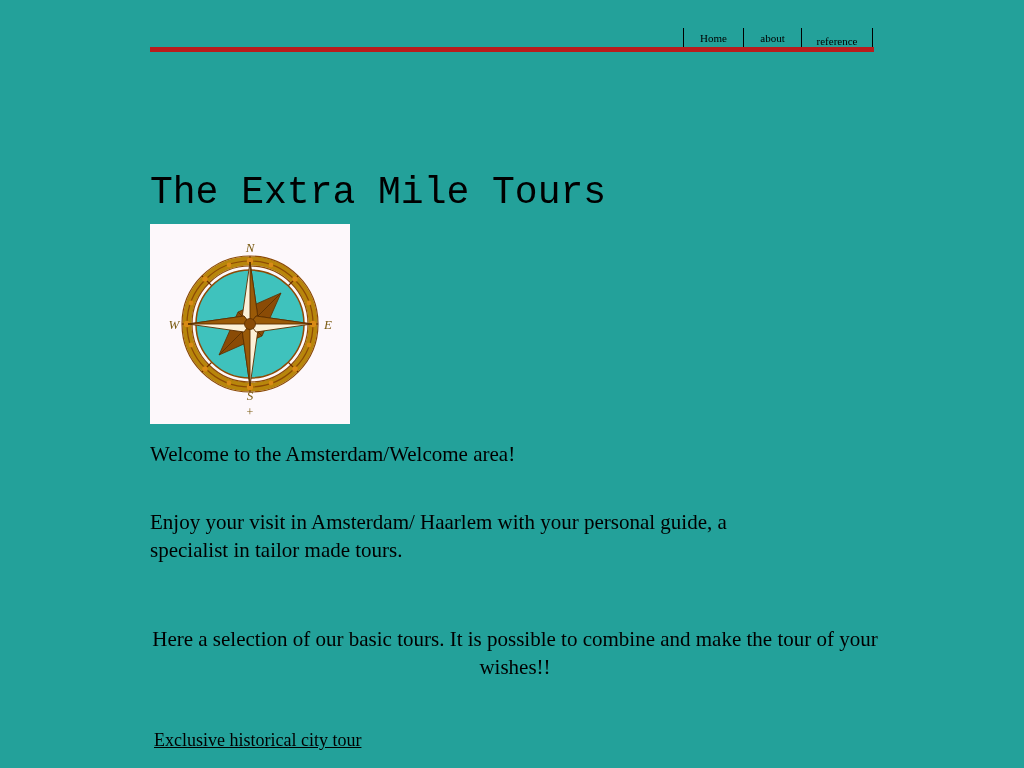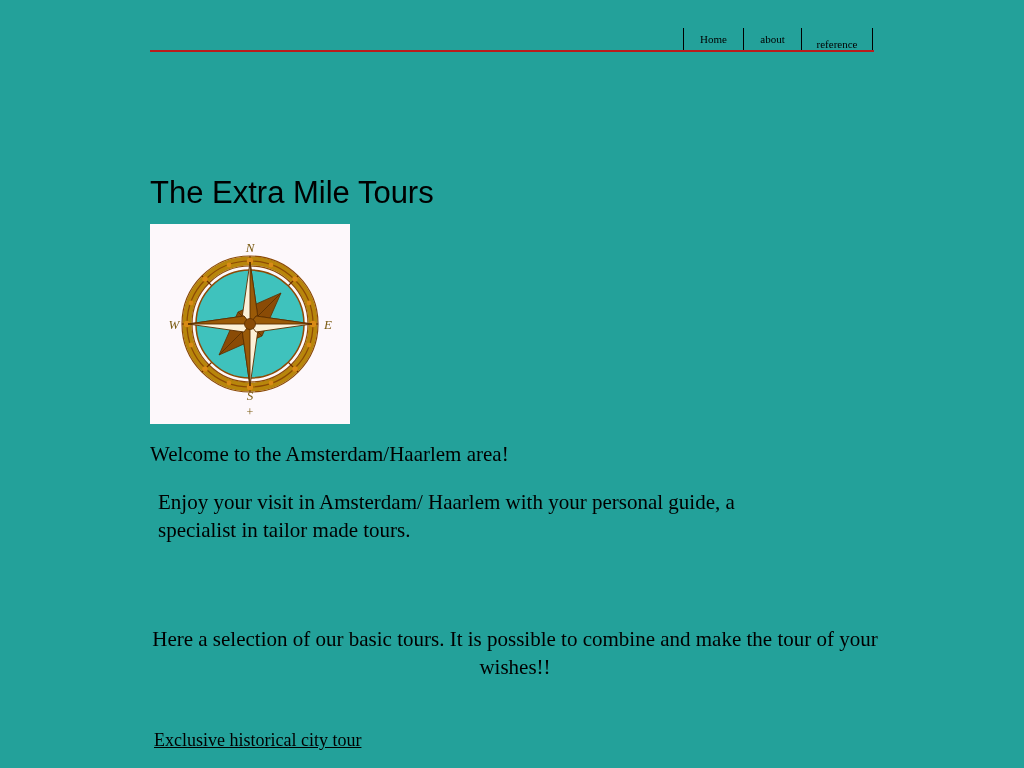--- a/index.html
+++ b/index.html
@@ -23,21 +23,21 @@
 
   
   .nav {
     position: absolute;
     left: 150px;
     top: 28px;
     width: 724px;
     height: 24px;
     display: flex;
     align-items: stretch;
-    border-bottom: 2px solid #b91c1c;
+    border-bottom: 5px solid #b91c1c;
     box-sizing: border-box;
   }
   .nav-spacer {
     flex: 0 0 534px;
     border-right: 1px solid #000;
     height: 100%;
     box-sizing: border-box;
   }
   .nav-item {
     flex: 0 0 auto;
@@ -64,23 +64,23 @@
     left: 150px;
     top: 0;
     width: 860px;
   }
 
   h1.title {
     position: absolute;
     left: 0;
     top: 176px;
     margin: 0;
-    font-family: Liberation Sans, sans-serif;
+    font-family: Liberation Mono, monospace;
     font-weight: normal;
-    font-size: 31px;
+    font-size: 38px;
     line-height: 34px;
     letter-spacing: 0px;
     color: #000;
   }
 
   .compass-box {
     position: absolute;
     left: 0;
     top: 224px;
     width: 200px;
@@ -93,21 +93,21 @@
   .para {
     position: absolute;
     left: 0;
     margin: 0;
     font-family: "Liberation Serif", serif;
     font-size: 21px;
     line-height: 28px;
     color: #000;
   }
   .p-welcome { top: 440px; width: 700px; }
-  .p-enjoy   { top: 488px; width: 620px; margin-left: 8px; }
+  .p-enjoy   { top: 508px; width: 620px; }
   .p-select  { top: 625px; width: 730px; text-align: center; }
 
   .link-tour {
     position: absolute;
     left: 4px;
     top: 726px;
     font-family: "Liberation Serif", serif;
     font-size: 18px;
     line-height: 28px;
     color: #000;
@@ -197,20 +197,20 @@
         <circle cx="100" cy="100" r="5.5" fill="#8a4b06" stroke="#5c2f00" stroke-width="0.8"></circle>
 
         <text x="100" y="28" text-anchor="middle" font-family="Liberation Serif, serif" font-style="italic" font-size="13" fill="#7a5a10">N</text>
         <text x="100" y="176" text-anchor="middle" font-family="Liberation Serif, serif" font-style="italic" font-size="13" fill="#7a5a10">S</text>
         <text x="24" y="105" text-anchor="middle" font-family="Liberation Serif, serif" font-style="italic" font-size="13" fill="#7a5a10">W</text>
         <text x="178" y="105" text-anchor="middle" font-family="Liberation Serif, serif" font-style="italic" font-size="13" fill="#7a5a10">E</text>
         <text x="100" y="192" text-anchor="middle" font-family="Liberation Serif, serif" font-size="12" fill="#7a5a10">+</text>
       </svg>
     </div>
 
-    <p class="para p-welcome">Welcome to the  Amsterdam/Haarlem area!</p>
+    <p class="para p-welcome">Welcome to the  Amsterdam/Welcome area!</p>
     <p class="para p-enjoy"> Enjoy your visit in Amsterdam/ Haarlem with your personal guide, a specialist in tailor made tours.</p>
     <p class="para p-select">Here a selection of our basic tours. It is possible to combine and make the tour of your wishes!!</p>
 
     <a class="link-tour">Exclusive historical city tour</a>
 
   </div>
 </div>
 
 </body></html>

